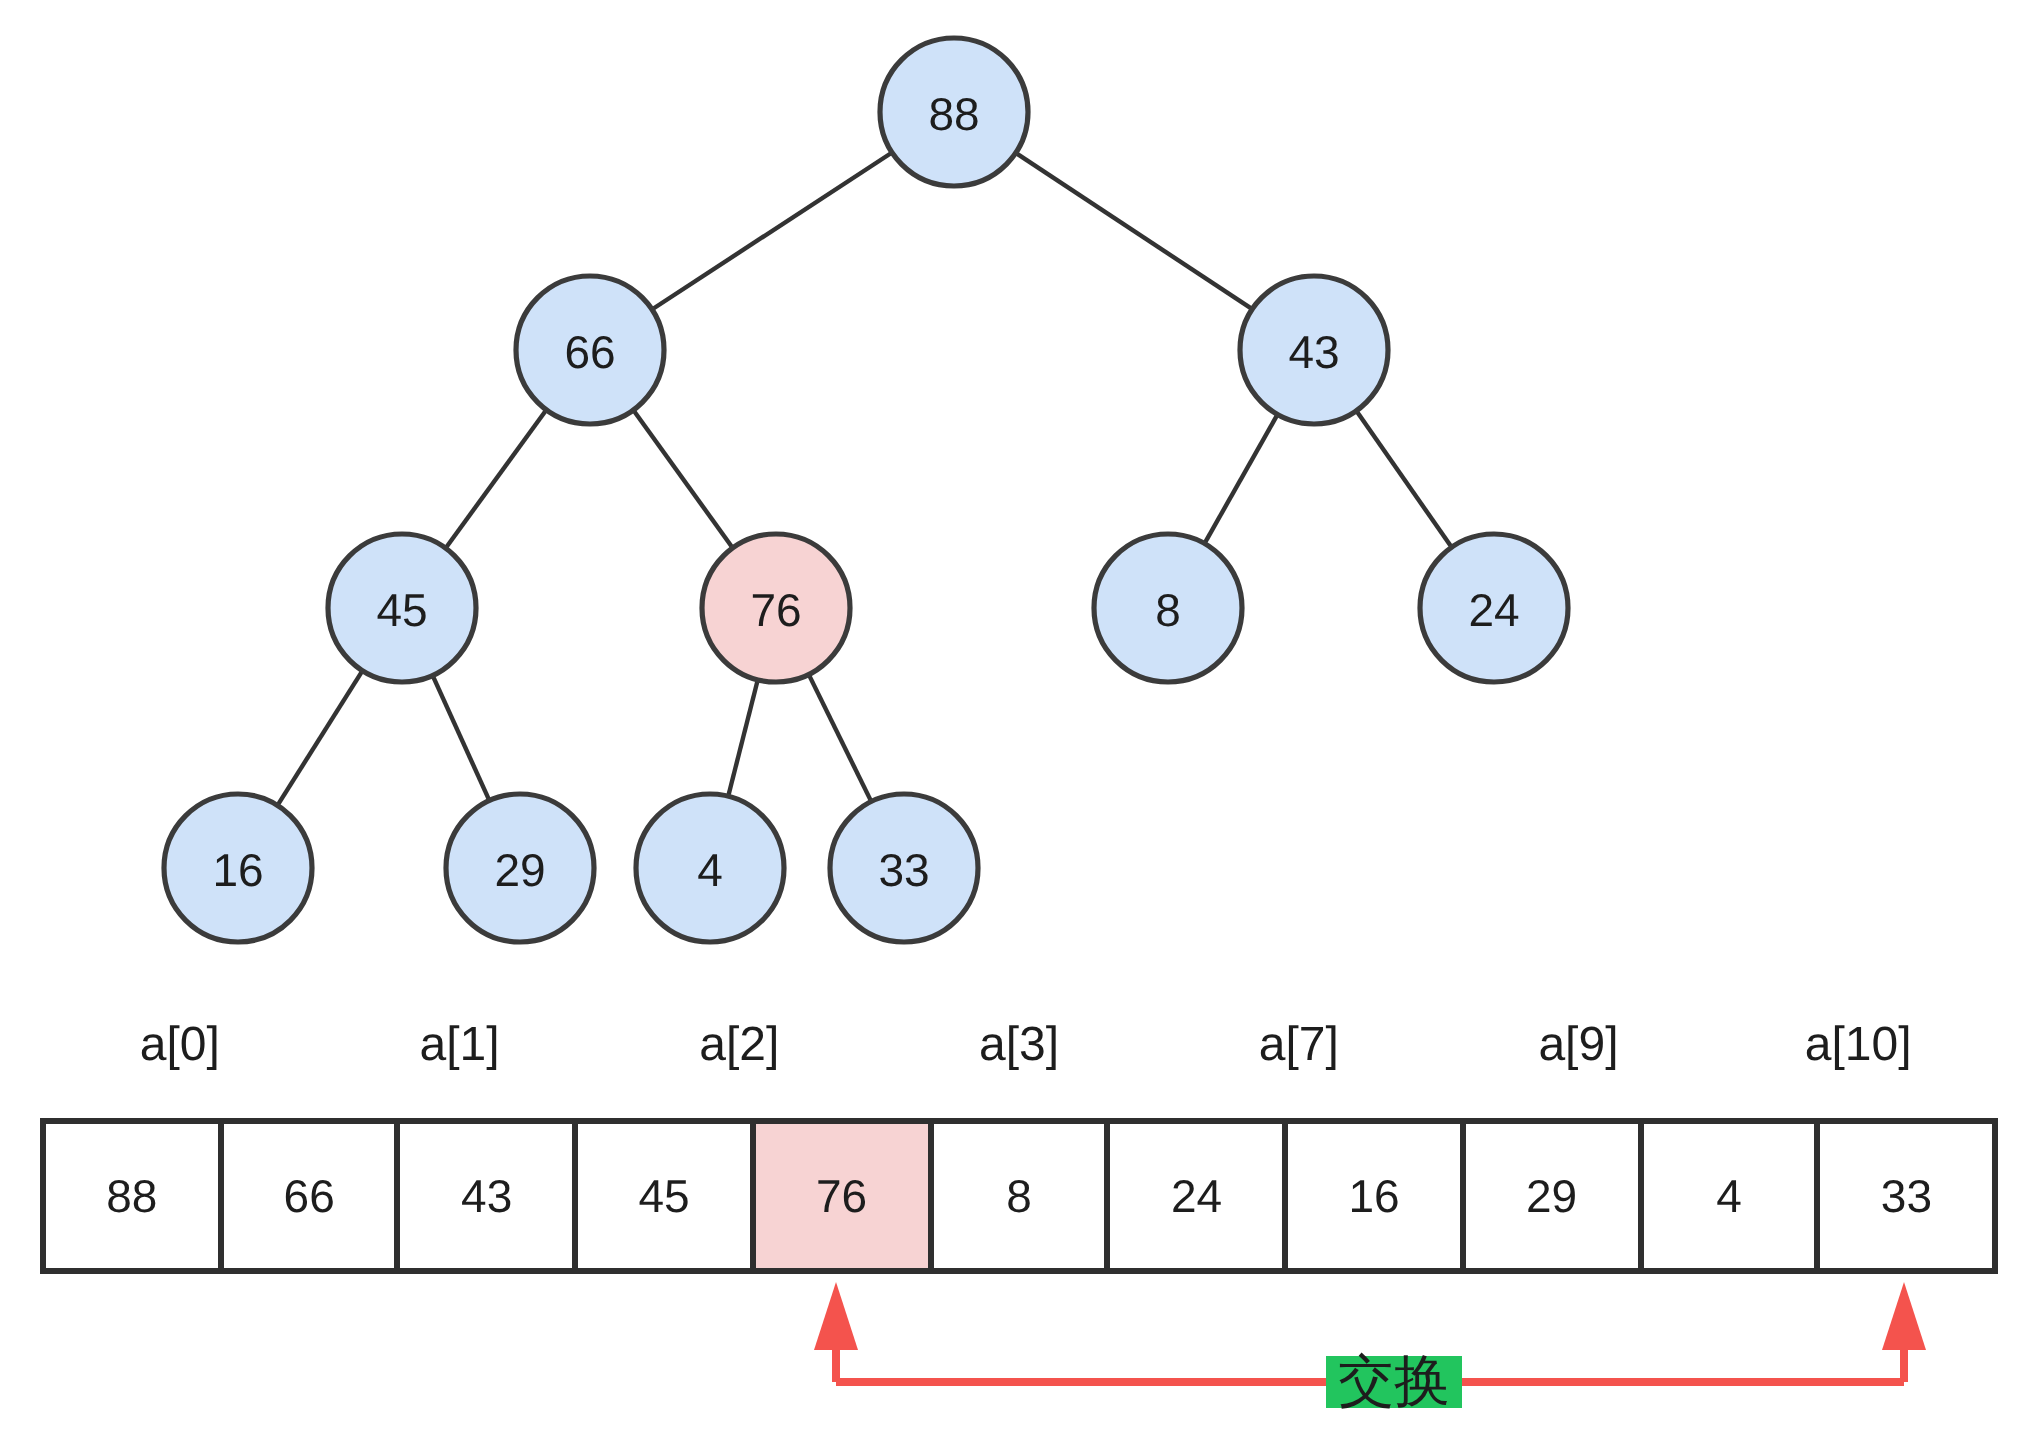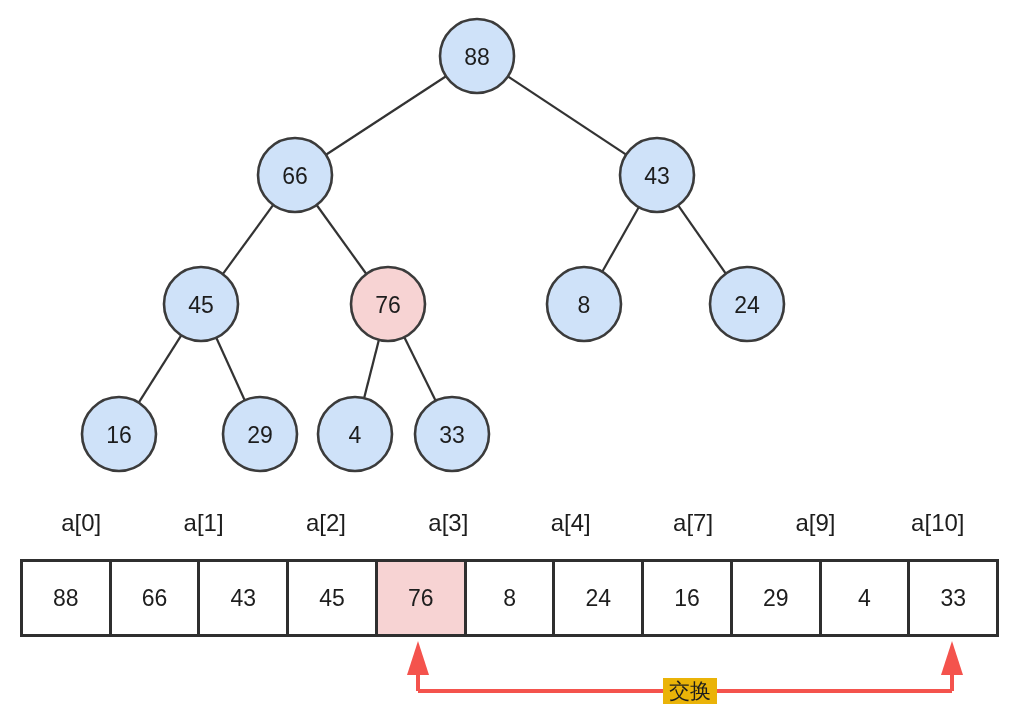--- a/index.html
+++ b/index.html
@@ -112,23 +112,23 @@
   .swap-stroke {
     stroke: #f4534d;
     stroke-width: 4;
     fill: none;
   }
   .swap-head {
     fill: #f4534d;
   }
   #swap-label {
     position: absolute;
-    font-size: 21px;
+    font-size: 28px;
     color: #1d1d1d;
-    background: #eab308;
+    background: #22c55e;
     padding: 0 6px;
     line-height: 26px;
     white-space: nowrap;
     pointer-events: auto;
   }
 </style>
 </head>
 <body>
 
 <div id="figure">
@@ -194,21 +194,20 @@
       </g>
   </svg>
 
   <div id="array-section">
 
     <div id="index-labels">
         <div class="index-label">a[0]</div>
         <div class="index-label">a[1]</div>
         <div class="index-label">a[2]</div>
         <div class="index-label">a[3]</div>
-        <div class="index-label">a[4]</div>
         <div class="index-label">a[7]</div>
         <div class="index-label">a[9]</div>
         <div class="index-label">a[10]</div>
       </div>
 
     <div id="array-row">
         <div class="array-cell">88</div>
         <div class="array-cell">66</div>
         <div class="array-cell">43</div>
         <div class="array-cell">45</div>

